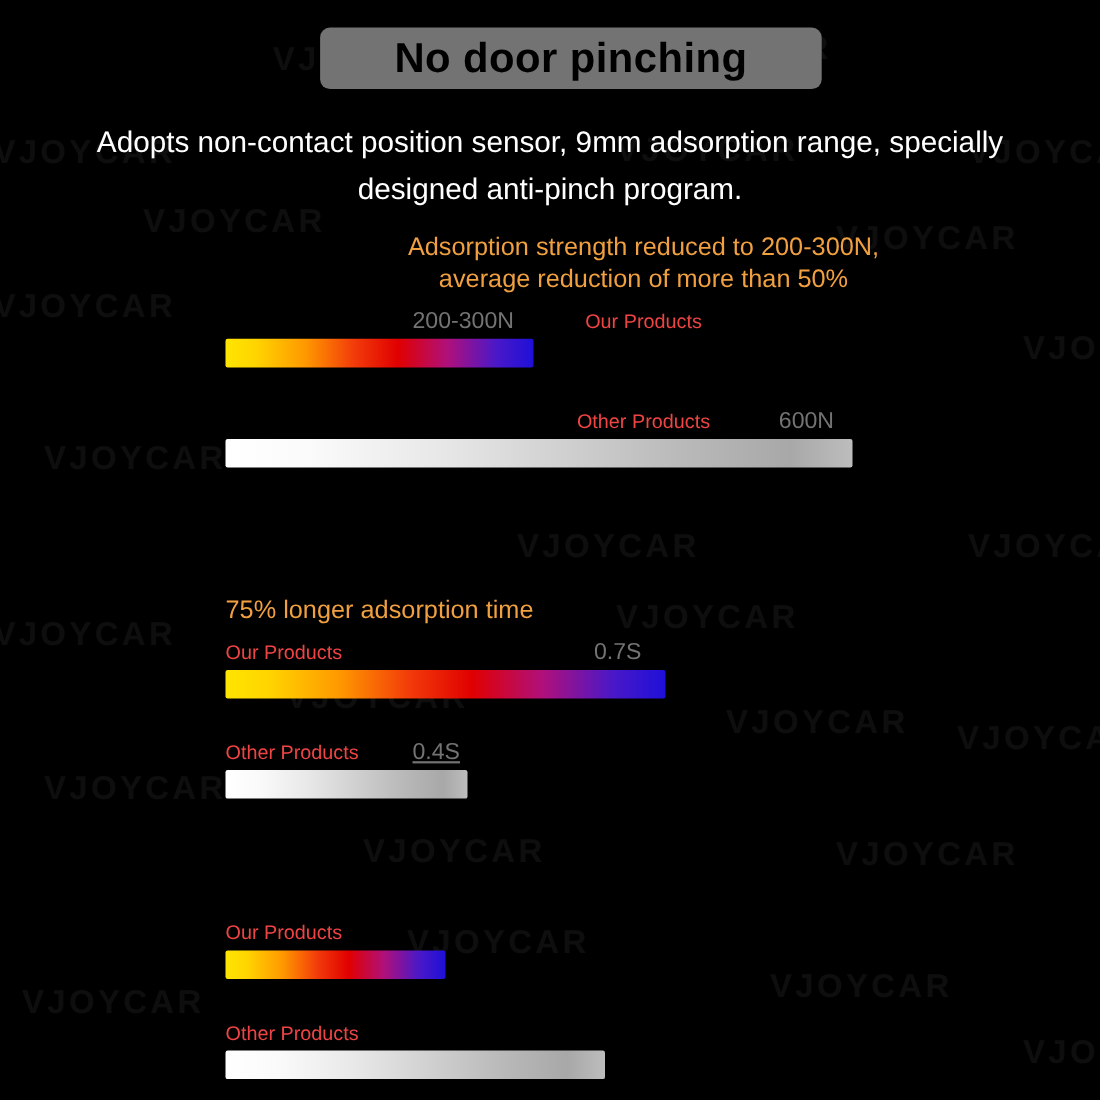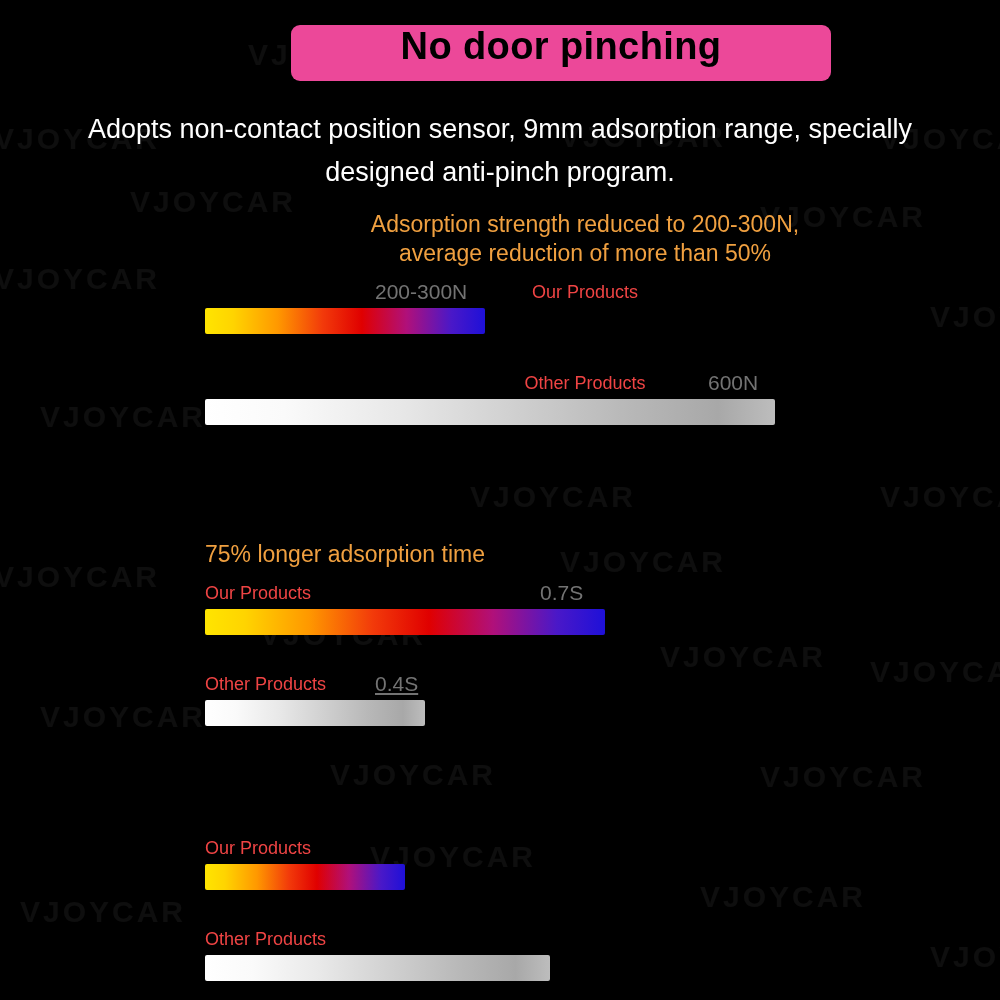--- a/index.html
+++ b/index.html
@@ -36,25 +36,26 @@
   
   .content {
     position: relative;
     z-index: 2;
   }
 
   .title-badge {
     position: absolute;
     left: 291px;
     top: 25px;
-    width: 540px;
+    width: 456px;
     height: 56px;
-    background: #ec4899;
+    background: #737373;
     border-radius: 9px;
     display: flex;
+    align-items: center;
     justify-content: center;
     color: #000;
     font-size: 38px;
     font-weight: 700;
     letter-spacing: 0.4px;
   }
 
   .subtitle {
     position: absolute;
     left: 40px;

